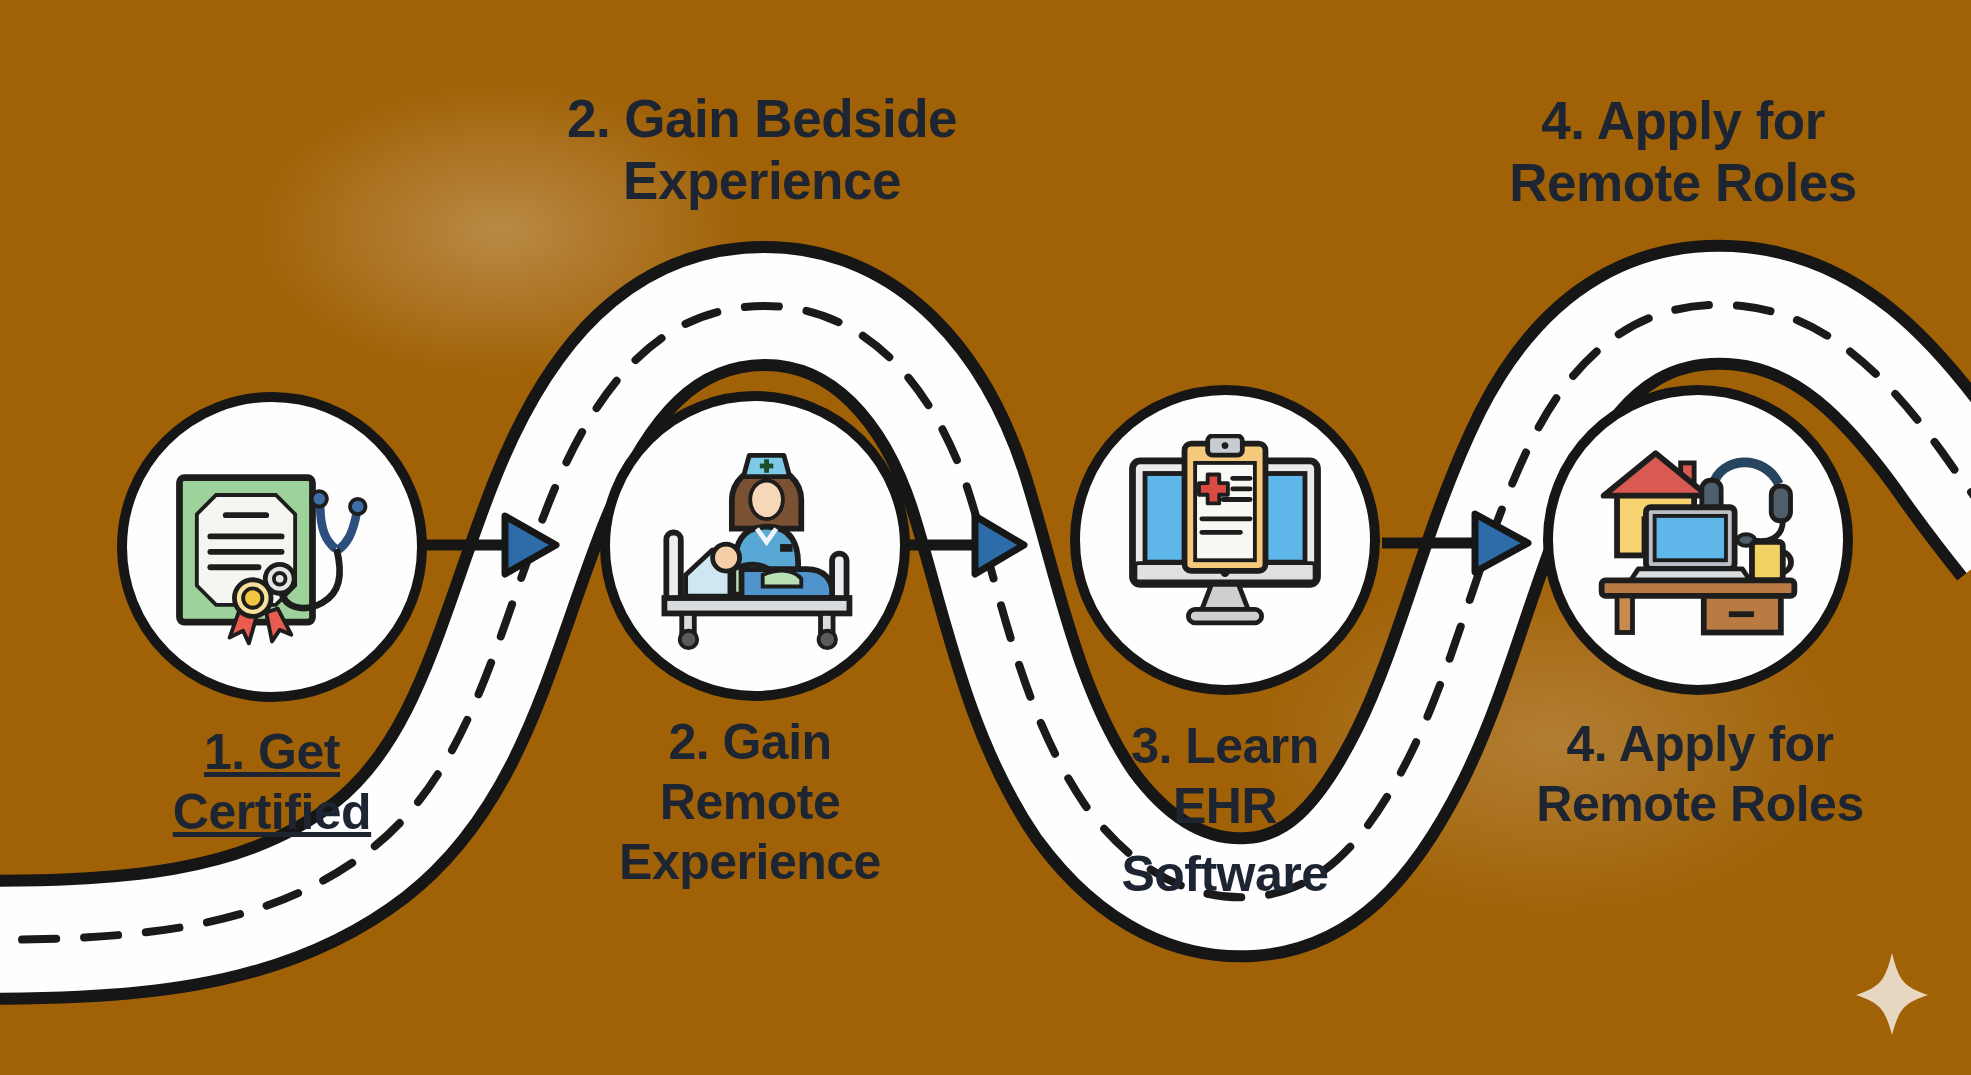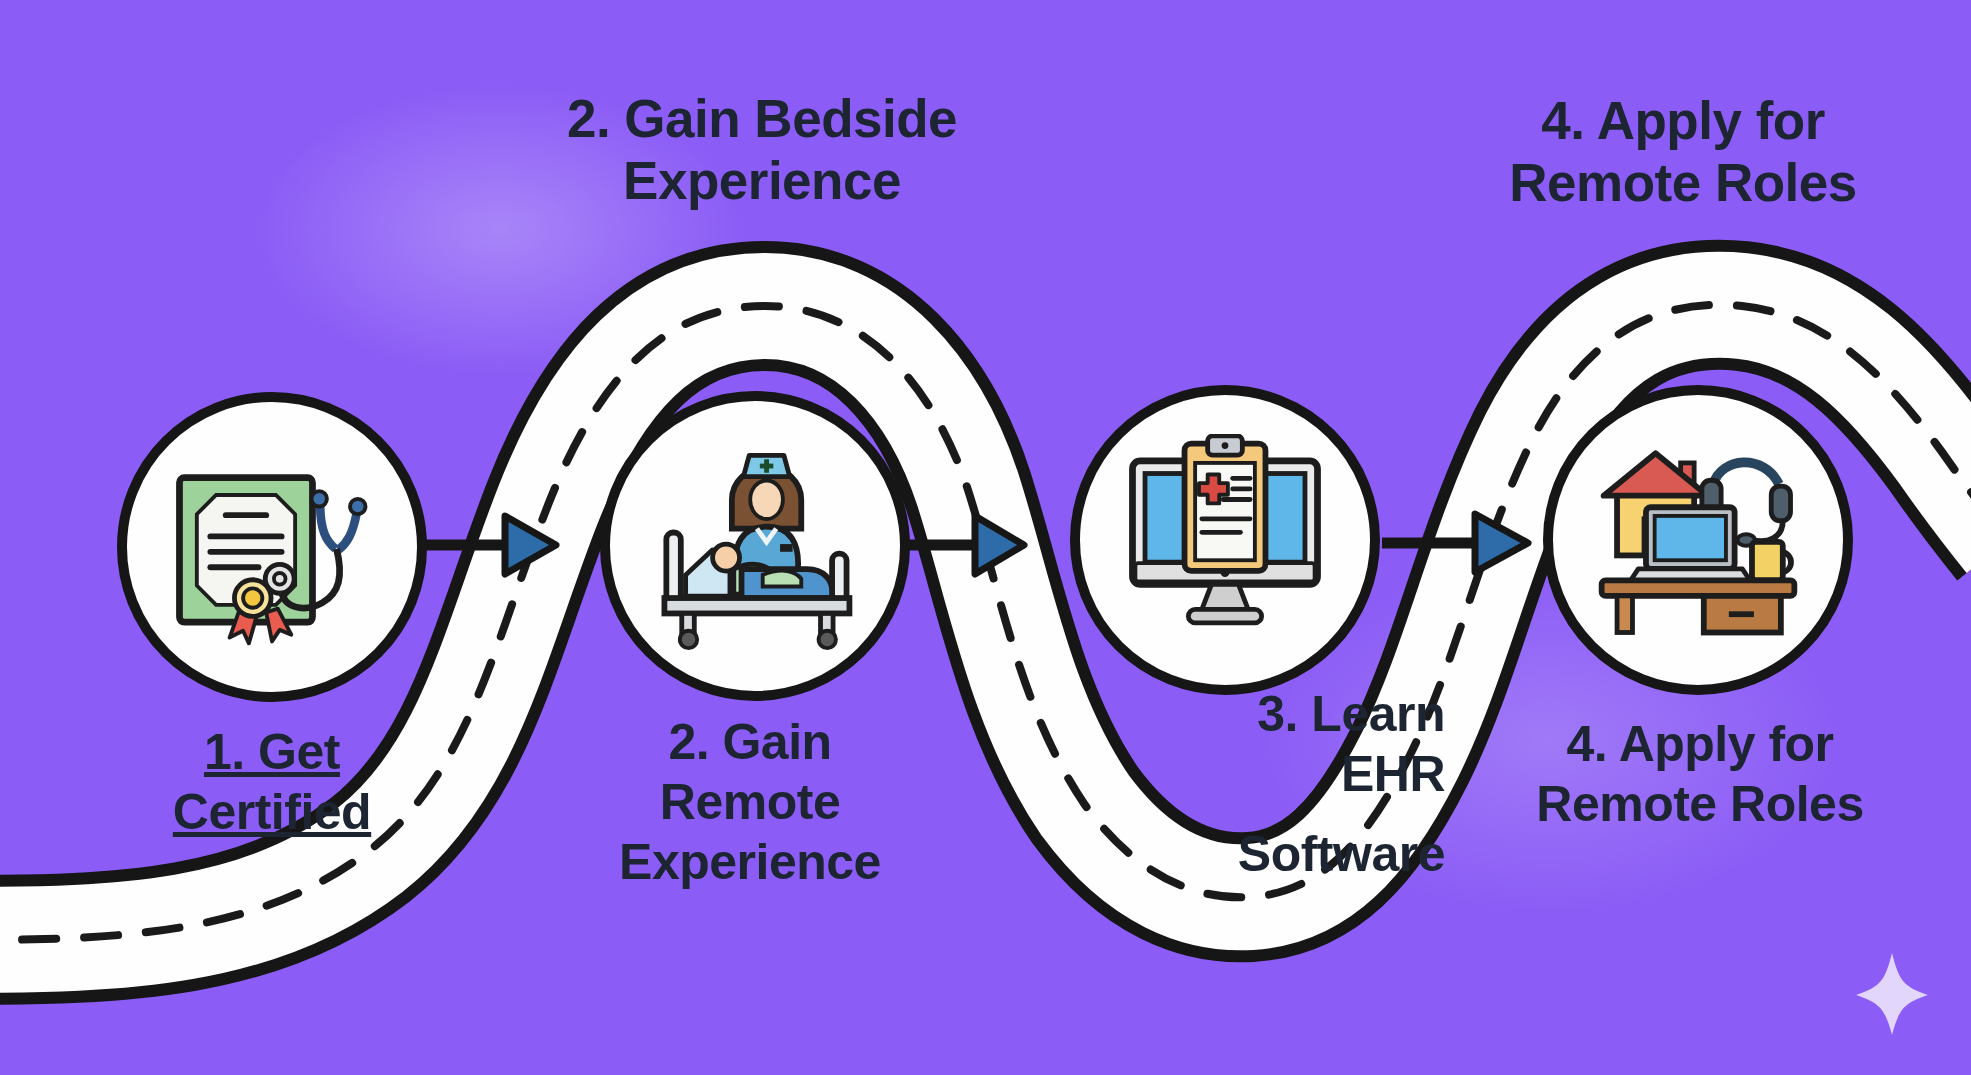--- a/index.html
+++ b/index.html
@@ -1,37 +1,37 @@
 <!DOCTYPE html>
 <html><head>
 <meta charset="utf-8">
 <style>
   html,body{margin:0;padding:0;background:#b9d4de;}
   .canvas{
     position:relative;width:1971px;height:1075px;overflow:hidden;
-    background:#8b5cf6;
+    background:#a16207;
     font-family:"Liberation Sans","DejaVu Sans",sans-serif;
   }
   .bg-patch{position:absolute;border-radius:50%;pointer-events:none;}
   .bg-patch.p1{left:250px;top:80px;width:500px;height:300px;background:radial-gradient(ellipse at center,rgba(255,255,255,.25),rgba(255,255,255,0) 70%);}
   .bg-patch.p2{left:1250px;top:560px;width:600px;height:360px;background:radial-gradient(ellipse at center,rgba(255,255,255,.18),rgba(255,255,255,0) 70%);}
   .base-svg{position:absolute;left:0;top:0;width:1971px;height:1075px;}
   .step-circle{
     position:absolute;width:310px;height:310px;box-sizing:border-box;
     border:10px solid #161616;border-radius:50%;background:#fefefe;
     display:flex;align-items:center;justify-content:center;
   }
   .step-circle svg{width:212px;height:212px;}
   .top-label,.step-label{
     position:absolute;text-align:center;color:#1c2531;font-weight:700;
   }
   .top-label{font-size:53px;line-height:62px;letter-spacing:-0.5px;}
   .step-label{font-size:50px;line-height:60px;letter-spacing:-0.5px;}
   .line{display:block;}
-  .line.gap{margin-top:20px;}
+  .line.gap{margin-top:8px;}
 </style>
 </head>
 <body>
 
 <div class="canvas">
 
   <div class="bg-patch p1"></div>
   <div class="bg-patch p2"></div>
 
   <svg class="base-svg" viewBox="0 0 1971 1075">
@@ -178,21 +178,21 @@
 
   <div class="step-label" style="left:72px;top:722px;width:400px;text-decoration:underline;">
     <span class="line">1. Get</span>
     <span class="line">Certified</span>
   </div>
   <div class="step-label" style="left:530px;top:712px;width:440px;text-align:center;">
     <span class="line">2. Gain</span>
     <span class="line">Remote</span>
     <span class="line">Experience</span>
   </div>
-  <div class="step-label" style="left:1005px;top:684px;width:440px;text-align:right;">
+  <div class="step-label" style="left:1005px;top:716px;width:440px;">
     <span class="line">3. Learn</span>
     <span class="line">EHR</span>
     <span class="line gap">Software</span>
   </div>
   <div class="step-label" style="left:1460px;top:714px;width:480px;">
     <span class="line">4. Apply for</span>
     <span class="line">Remote Roles</span>
   </div>
 
 </div>

